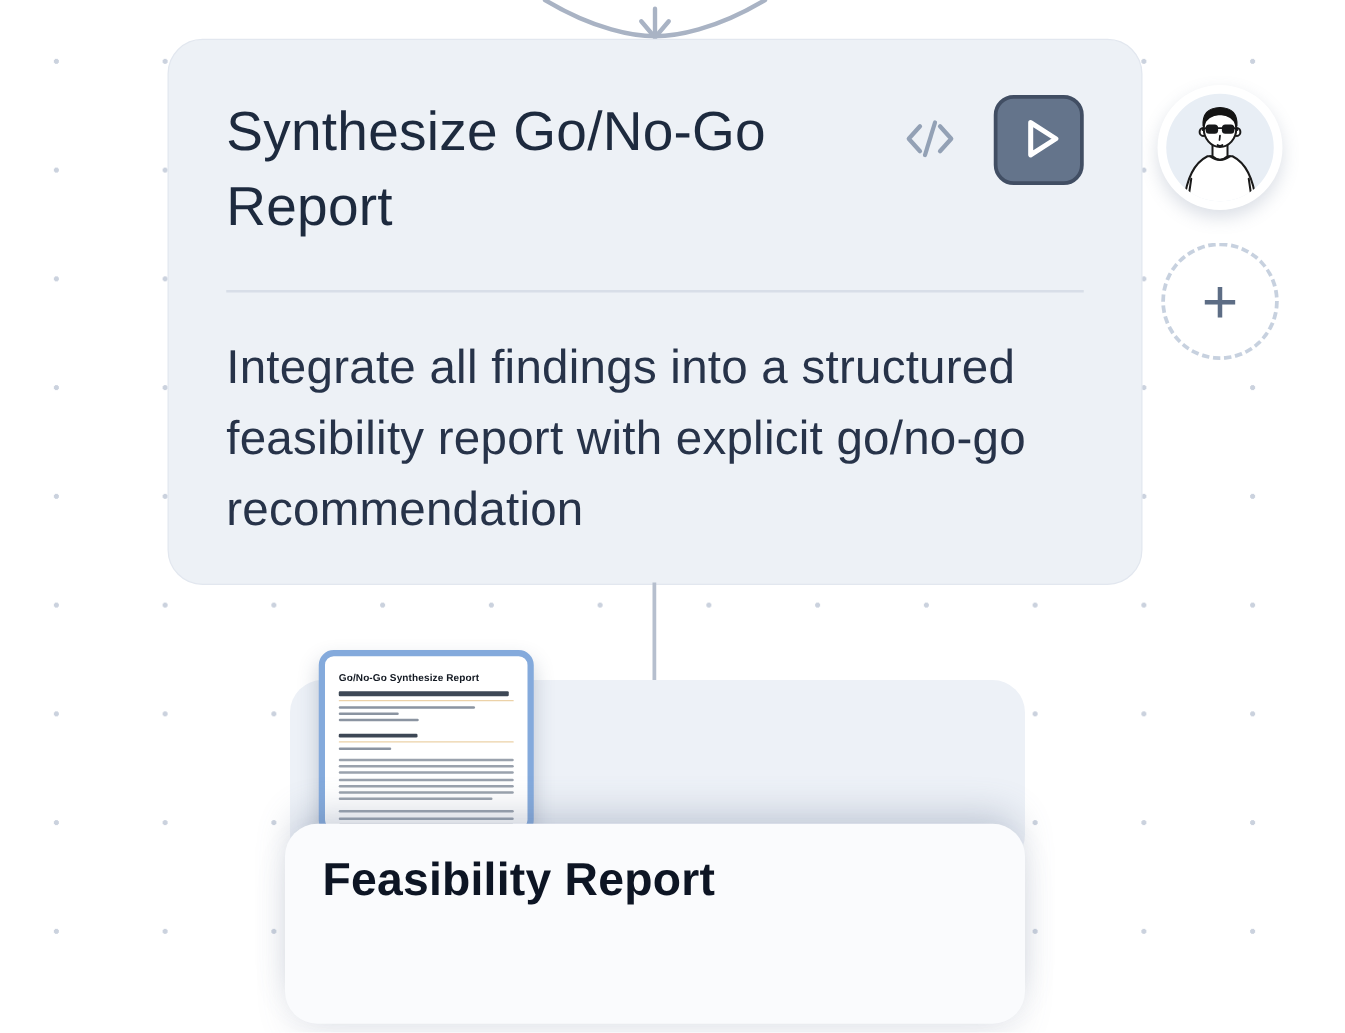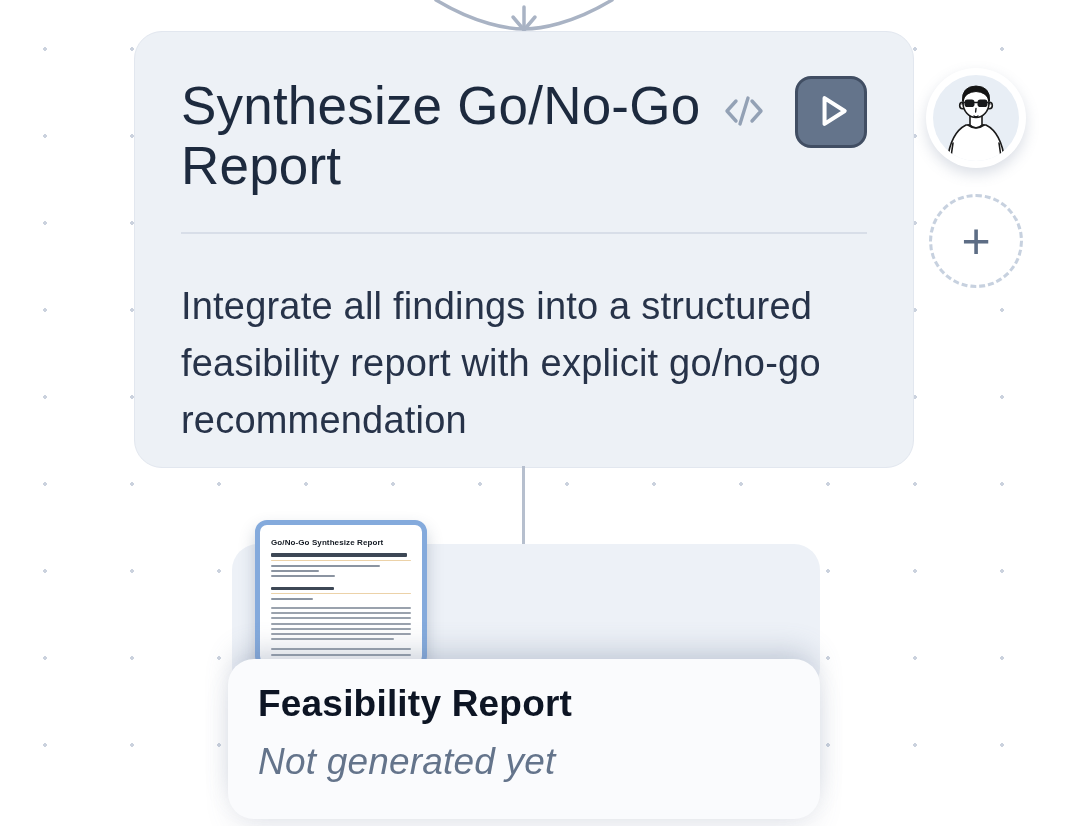--- a/index.html
+++ b/index.html
@@ -17,32 +17,32 @@
   .mid-connector { position:absolute; left:522px; top:466px; width:3px; height:80px; background:#b6bfce; }
 
   
   .node-card {
     position:absolute; left:134px; top:31px; width:780px; height:437px;
     background:#edf1f6; border:1.5px solid #e2e7ef; border-radius:28px;
     padding:44px 46px 0 46px;
   }
   .node-header { display:flex; align-items:flex-start; }
   .node-title {
-    font-size:53px; line-height:60px; font-weight:400; color:#1d2a3e;
+    font-size:44px; line-height:60px; font-weight:400; color:#1d2a3e;
     max-width:545px; letter-spacing:0.2px;
   }
   .code-icon { margin-left:auto; margin-top:18px; flex:0 0 auto; cursor:pointer; }
   .play-button {
     flex:0 0 auto; margin-left:30px; width:72px; height:72px;
     background:#64748b; border:3px solid #414e63; border-radius:16px;
     display:flex; align-items:center; justify-content:center; cursor:pointer;
   }
   .divider { height:1.5px; background:#d8dee8; margin-top:36px; border:none; }
   .node-desc {
-    margin-top:44px; font-size:38px; line-height:57px; color:#273349;
+    margin-top:32px; font-size:38px; line-height:57px; color:#273349;
     max-width:655px; letter-spacing:0.2px;
   }
 
   
   .avatar-ring {
     position:absolute; left:926px; top:68px; width:100px; height:100px;
     background:#ffffff; border-radius:50%;
     box-shadow:0 6px 14px rgba(90,110,140,0.22);
     display:flex; align-items:center; justify-content:center; cursor:pointer;
   }
@@ -177,14 +177,13 @@
   <div class="sp-5"></div>
   <div class="bar bar-text" style="width:100%"></div>
   <div class="bar bar-text" style="width:100%"></div>
   <div class="bar bar-text" style="width:100%"></div>
   <div class="bar bar-text" style="width:100%"></div>
 
 </div>
 
 <div class="output-front-card">
   <div class="artifact-title">Feasibility Report</div>
-  <div class="artifact-status">Not generated yet</div>
 </div>
 
 </body></html>

